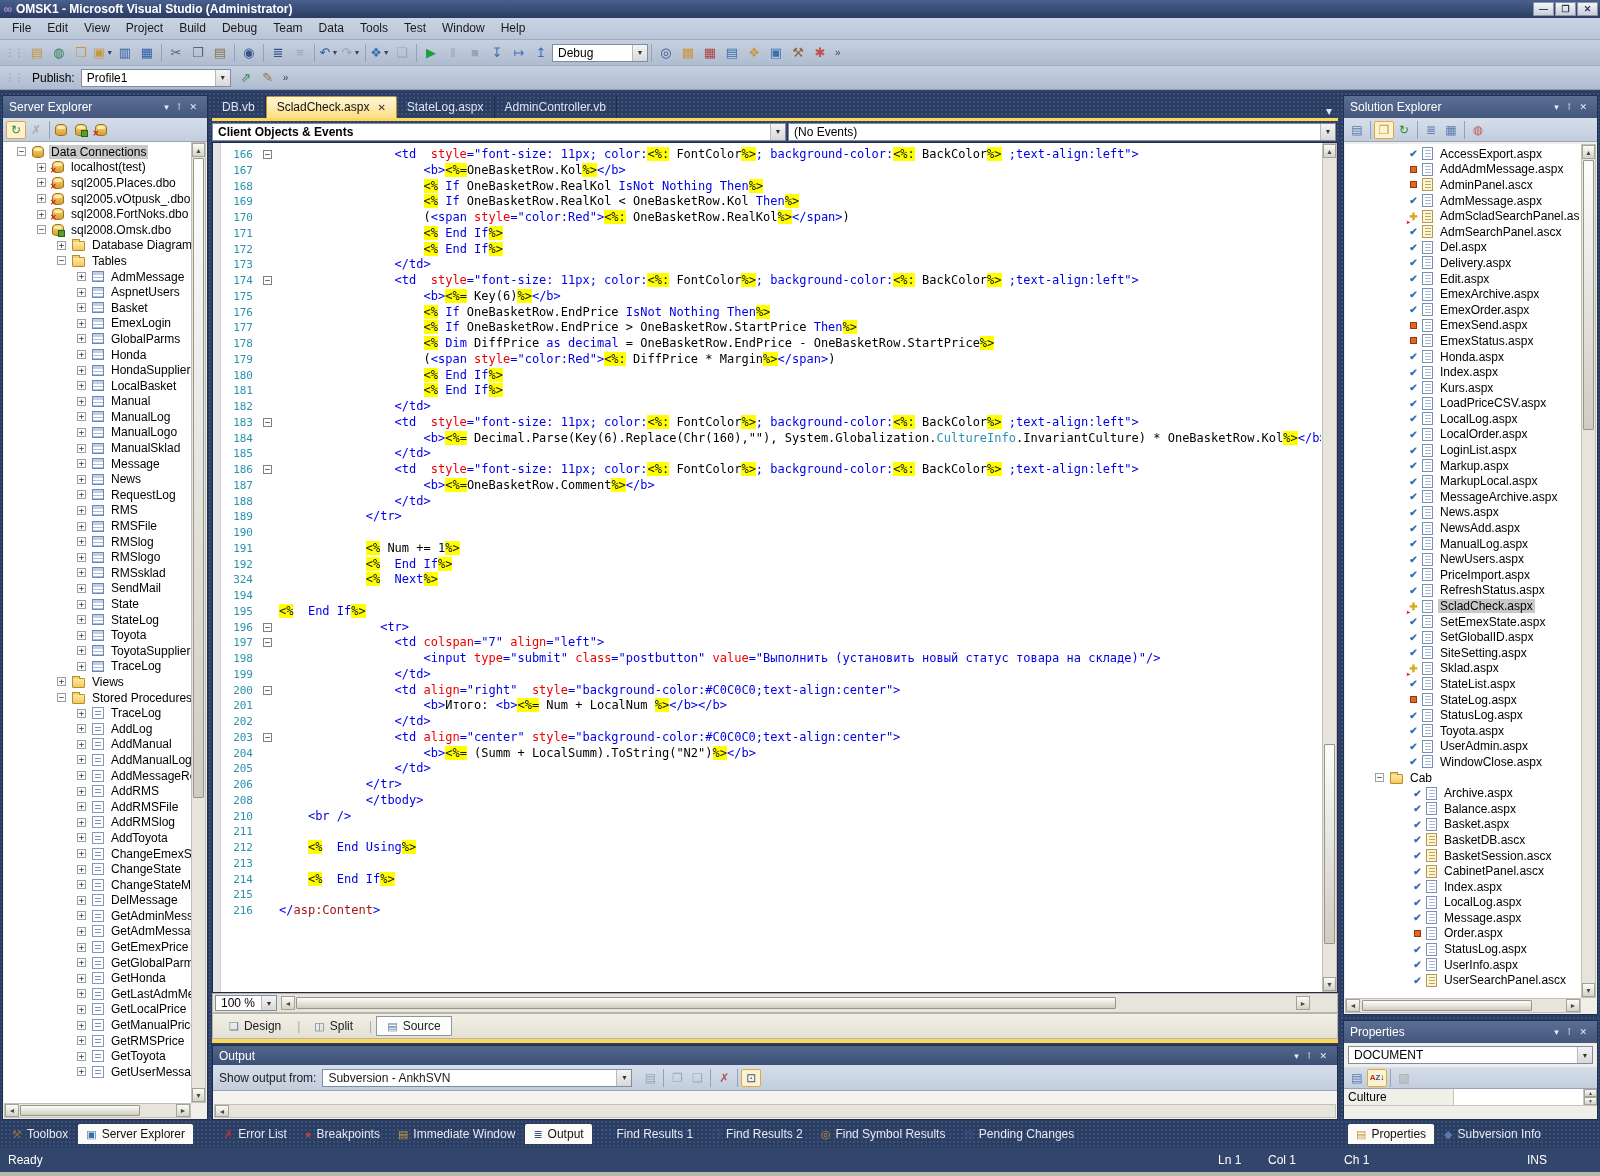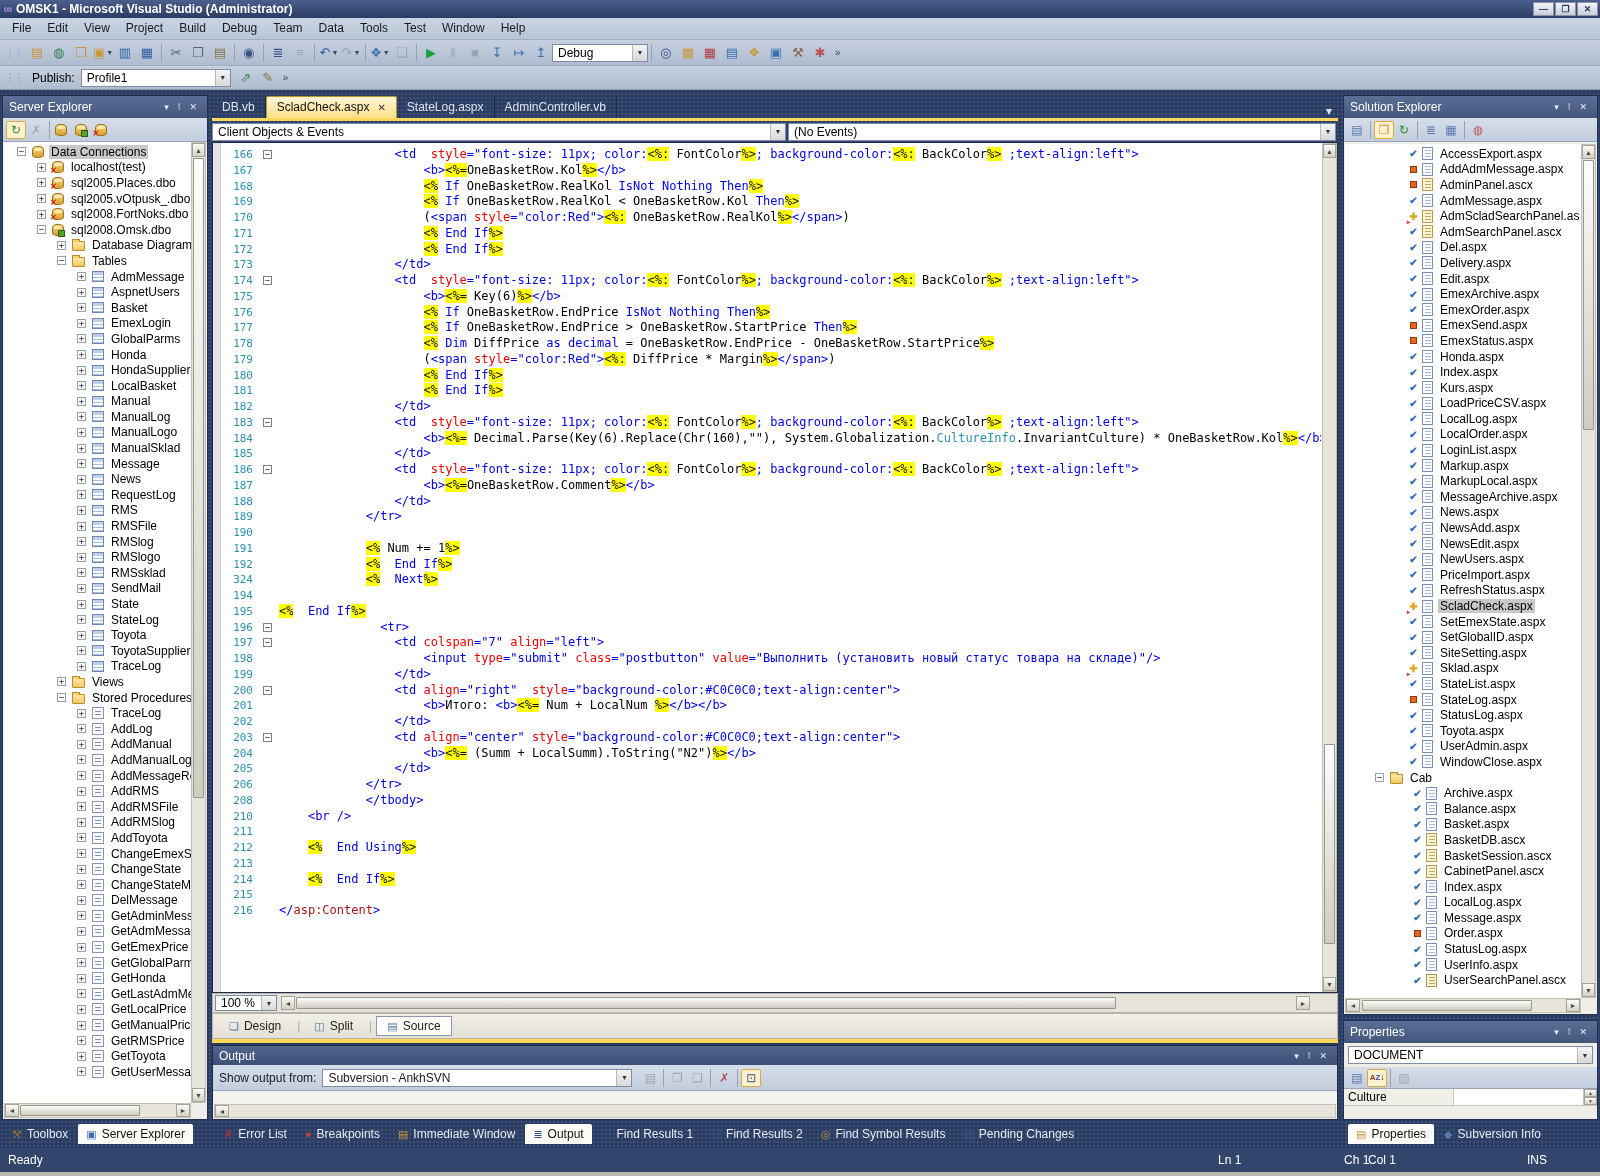--- a/index.html
+++ b/index.html
@@ -629,21 +629,21 @@
       <span>StateLog.aspx</span>
     </span>
     <span class="dtab">
       <span>AdminController.vb</span>
     </span>
     <span style="margin-left: auto; color: rgb(221, 227, 239); padding: 0px 6px;">▾</span>
   </div>
 <div id="tabline" class="abs"></div>
 <div id="navbar" class="abs">
   <span class="combo" style="width:574px;height:18px">
-    <span class="cv" style="font-weight:normal">Client Objects &amp; Events</span>
+    <span class="cv" style="font-weight:bold">Client Objects &amp; Events</span>
     <span class="ca">▼</span>
   </span>
   <span class="combo" style="width:548px;height:18px">
     <span class="cv">(No Events)</span>
     <span class="ca">▼</span>
   </span>
 </div>
 
 <div id="editor" class="abs">
   <div id="bpmargin"></div>
@@ -935,21 +935,21 @@
         <span class="tlabel">News.aspx</span>
       </div>
       <div class="trow" style="padding-left: 62px;">
         <span class="st st-c">✔</span>
         <span class="tico i-aspx"></span>
         <span class="tlabel">NewsAdd.aspx</span>
       </div>
       <div class="trow" style="padding-left: 62px;">
         <span class="st st-c">✔</span>
         <span class="tico i-aspx"></span>
-        <span class="tlabel">NewsEdit.aspx</span>
+        <span class="tlabel">ManualLog.aspx</span>
       </div>
       <div class="trow" style="padding-left: 62px;">
         <span class="st st-c">✔</span>
         <span class="tico i-aspx"></span>
         <span class="tlabel">NewUsers.aspx</span>
       </div>
       <div class="trow" style="padding-left: 62px;">
         <span class="st st-c">✔</span>
         <span class="tico i-aspx"></span>
         <span class="tlabel">PriceImport.aspx</span>
@@ -1189,16 +1189,16 @@
     <span class="wtab">
       <span class="wico" style="color: rgb(88, 120, 176);">◆</span>
       <span>Subversion Info</span>
     </span>
   </div>
 
 <div id="statusbar" class="abs">
   <span style="padding-left:8px">Ready</span>
 </div>
 <span class="sfield" style="left:1218px;top:1153px">Ln 1</span>
-<span class="sfield" style="left:1368px;top:1153px">Col 1</span>
+<span class="sfield" style="left:1268px;top:1153px">Col 1</span>
 <span class="sfield" style="left:1344px;top:1153px">Ch 1</span>
 <span class="sfield" style="left:1527px;top:1153px">INS</span>
 <div id="sliver" class="abs"></div>
 
 </body></html>

